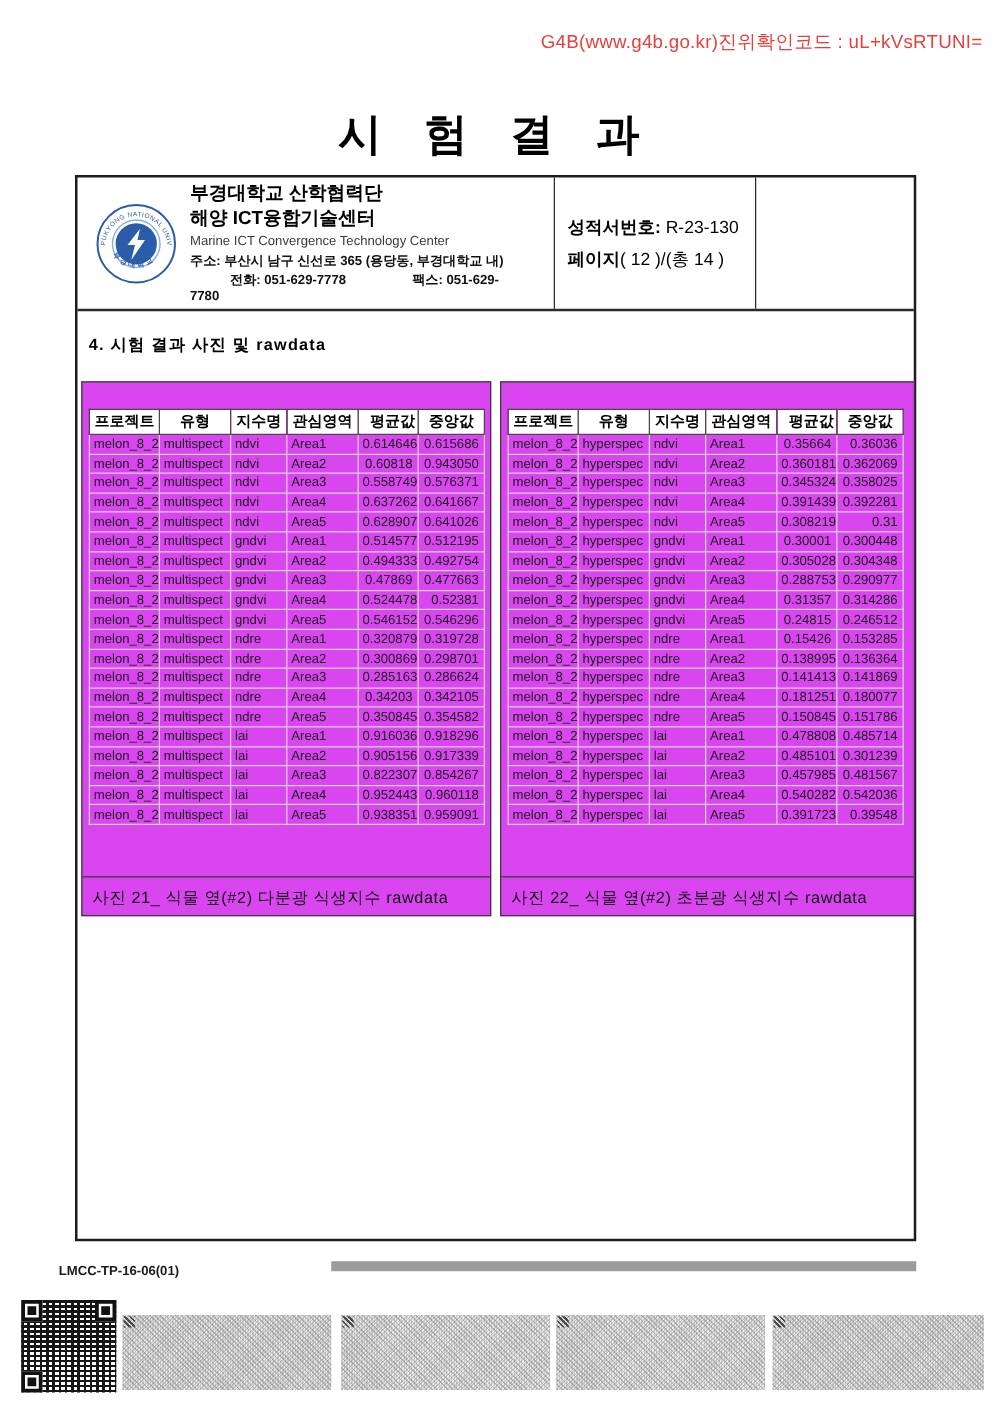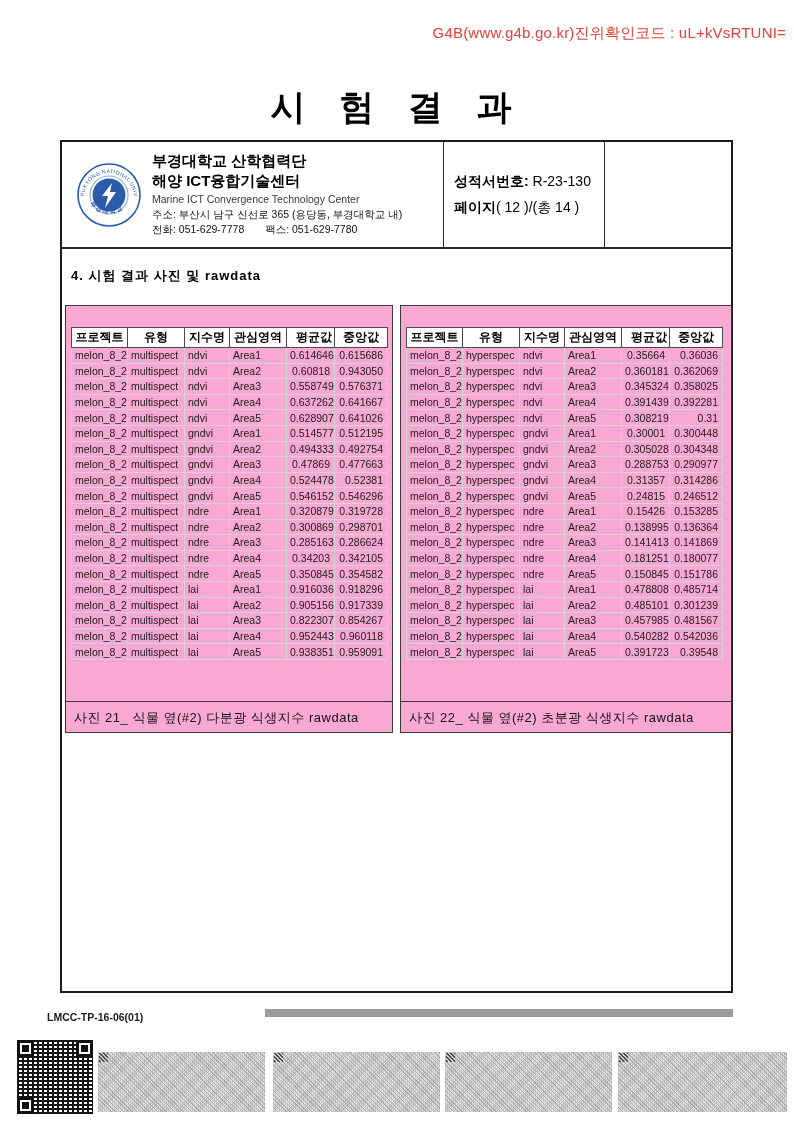--- a/index.html
+++ b/index.html
@@ -35,38 +35,38 @@
     width:162px; border-left:1.5px solid #2a2a2a; border-right:1.5px solid #2a2a2a;
     display:flex; flex-direction:column; justify-content:center; padding-left:10px; gap:8px;
   }
   .head-empty { flex:1; }
 
   .logo-wrap { width:66px; height:66px; flex:0 0 66px; }
 
   .org-lines { display:flex; flex-direction:column; gap:1px; }
   .org-kr { font-size:15px; font-weight:bold; color:#000; line-height:1.25; }
   .org-en { font-size:10.5px; color:#3a3a3a; margin:2px 0; }
-  .org-addr, .org-tel { font-size:10.5px; font-weight:normal; color:#111; }
-  .org-tel span { margin-right:18px; }
+  .org-addr, .org-tel { font-size:10.5px; font-weight:bold; color:#111; }
+  .org-tel span { margin-right:18px;margin-left:32px; }
 
   .rep-line { font-size:14px; color:#000; }
   .rep-line .lbl { font-weight:bold; }
   .rep-line .val { font-weight:normal; }
   .rep-line .plain { font-weight:normal; }
 
   
   .section-title {
     position:absolute; left:9px; top:125px;
     font-size:13px; font-weight:bold; color:#000; letter-spacing:1px;
   }
 
   
   .tbl-box {
     position:absolute; top:163px; height:428px;
-    border:1.2px solid #3a3a3a; background:#f9a8d4;
+    border:1.2px solid #3a3a3a; background:#d946ef;
     display:flex; flex-direction:column;
   }
   .tbl-box.left  { left:3px;  width:328px; }
   .tbl-box.right { left:338px; width:332px; }
 
   .grid-area { padding:21px 0 0 5px; }
   table.xls { border-collapse:collapse; table-layout:fixed; width:316px; }
   table.xls th {
     border:1.4px solid #4a4a4a; background:#fff;
     font-size:12px; font-weight:bold; color:#000;

